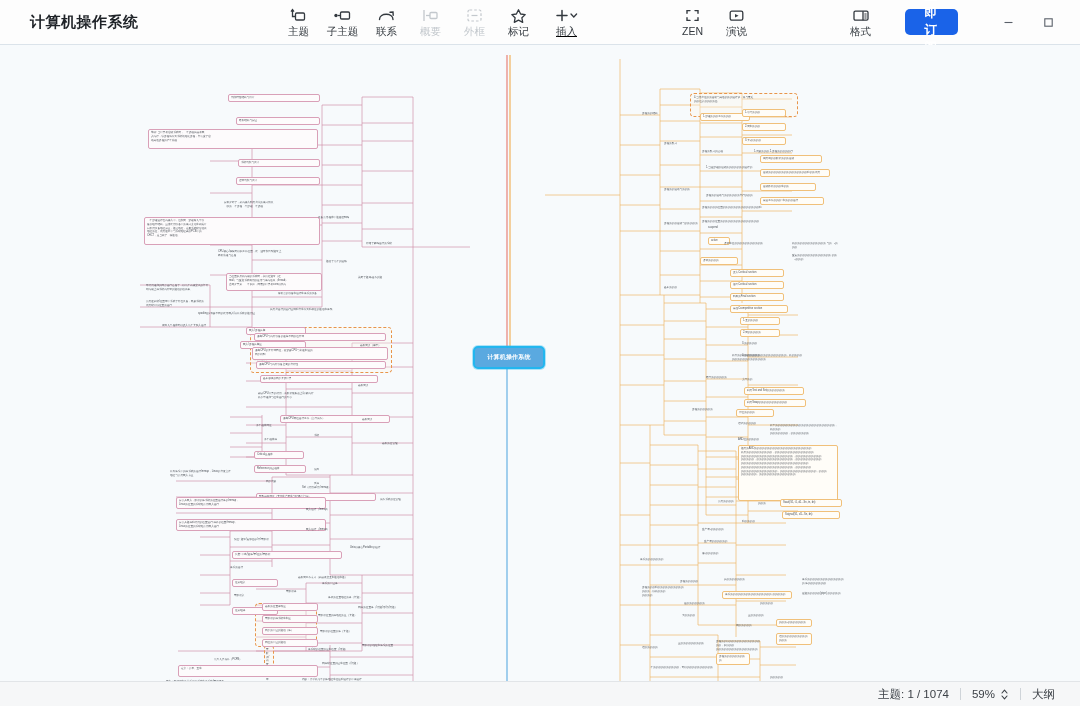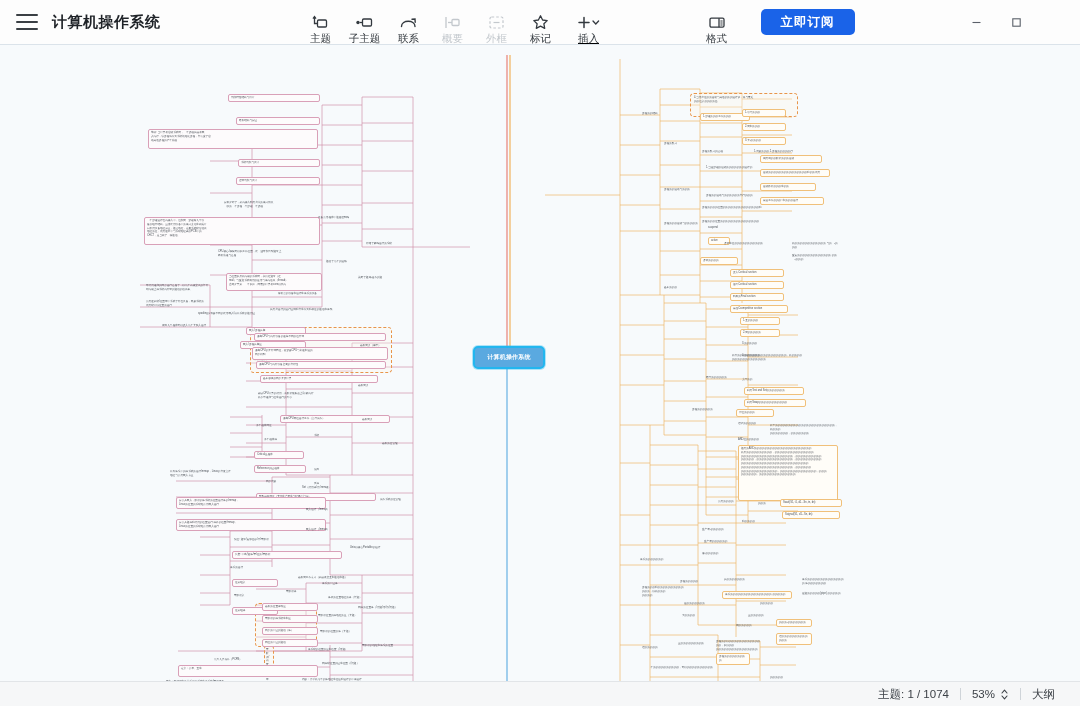--- a/index.html
+++ b/index.html
@@ -50,21 +50,21 @@
   .tool-group.g1 { margin-left: 138px; }
   .tool-group.g2 { margin-left: 78px; }
   .tool-group.g3 { margin-left: 80px; }
 
   .tool {
     width: 44px;
     height: 43px;
     display: flex;
     flex-direction: column;
     align-items: center;
-    justify-content: flex-end;
+    justify-content: center;
     gap: 2px;
     cursor: pointer;
     user-select: none;
   }
   .tool.wide { width: 52px; text-decoration: underline; }
   .tool .ico {
     height: 17px;
     display:flex; align-items:center; justify-content:center;
     color: #33393f;
   }
@@ -264,20 +264,45 @@
           <svg width="24" height="15" viewBox="0 0 24 15" fill="none" stroke="currentColor" stroke-width="1.5" stroke-linecap="round">
             <path d="M7 2.5 V12.5 M2 7.5 H12"></path>
             <path d="M16 6 L18.8 9 L21.6 6" stroke-width="1.3"></path>
           </svg>
         </span>
         <span class="lbl">插入</span>
       </div>
 
     </div>
 
+    <div class="tool-group g2">
+
+      <div class="tool">
+        <span class="ico">
+          <svg width="17" height="15" viewBox="0 0 17 15" fill="none" stroke="currentColor" stroke-width="1.4" stroke-linecap="round">
+            <path d="M3 5.3 V2.6 H6"></path>
+            <path d="M14 5.3 V2.6 H11"></path>
+            <path d="M3 9.7 V12.4 H6"></path>
+            <path d="M14 9.7 V12.4 H11"></path>
+          </svg>
+        </span>
+        <span class="lbl">ZEN</span>
+      </div>
+
+      <div class="tool">
+        <span class="ico">
+          <svg width="17" height="15" viewBox="0 0 17 15" fill="none" stroke="currentColor" stroke-width="1.3">
+            <rect x="2.2" y="3.2" width="12.6" height="9" rx="1.6"></rect>
+            <path d="M7 6 L10.6 7.8 L7 9.6 Z" fill="currentColor" stroke="none"></path>
+          </svg>
+        </span>
+        <span class="lbl">演说</span>
+      </div>
+
+    </div>
 
     <div class="tool-group g3">
       <div class="tool">
         <span class="ico">
           <svg width="18" height="15" viewBox="0 0 18 15" fill="none" stroke="currentColor" stroke-width="1.3">
             <rect x="2" y="3.2" width="14" height="9" rx="1.4"></rect>
             <path d="M11 3.2 V12.2"></path>
             <path d="M12.4 6 H14.6 M12.4 8 H14.6 M12.4 10 H14.6" stroke-width="1"></path>
           </svg>
         </span>
@@ -576,21 +601,21 @@
 
       <div class="center-node">计算机操作系统</div>
 
     </div>
   </div>
 
   <div class="statusbar">
     <div class="sb-item">主题: 1 / 1074</div>
     <div class="sb-sep"></div>
     <div class="sb-item click">
-      <span>53%</span>
+      <span>59%</span>
       <span class="stepper">
         <svg width="9" height="13" viewBox="0 0 9 13" fill="none" stroke="currentColor" stroke-width="1.1" stroke-linecap="round" stroke-linejoin="round">
           <path d="M2 5 L4.5 2.2 L7 5"></path>
           <path d="M2 8 L4.5 10.8 L7 8"></path>
         </svg>
       </span>
     </div>
     <div class="sb-sep"></div>
     <div class="sb-item click">大纲</div>
   </div>

